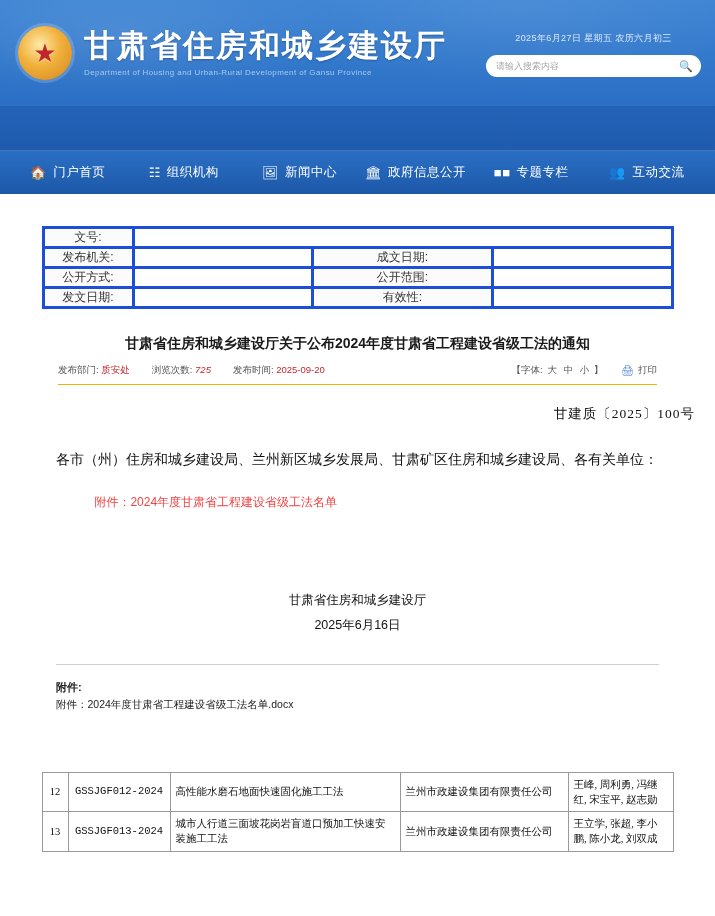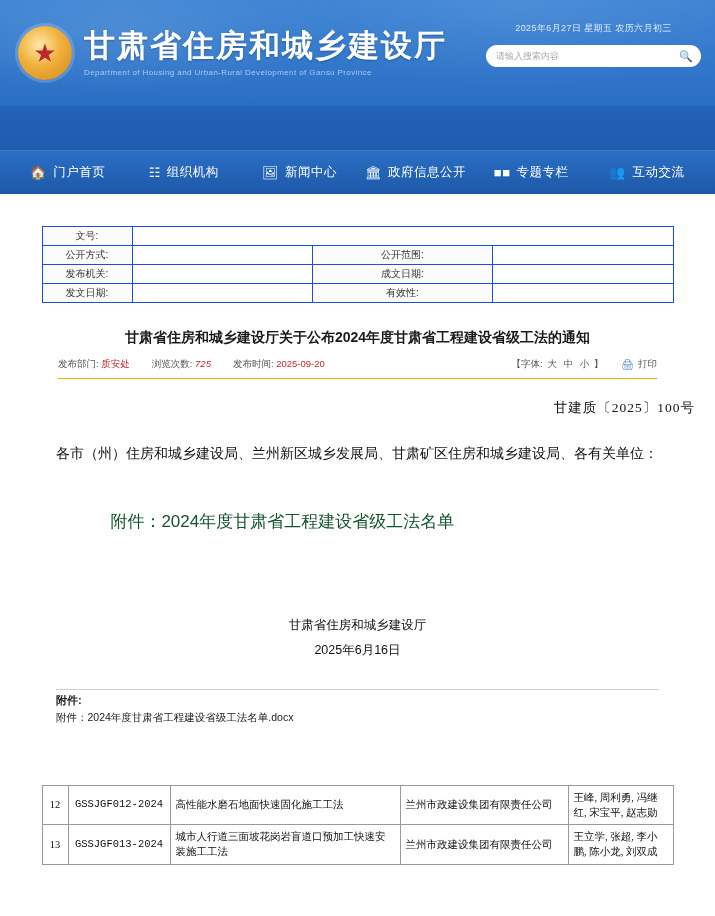--- a/index.html
+++ b/index.html
@@ -63,21 +63,21 @@
   }
   .site-title-en {
     color: #bcd8f5;
     font-size: 8px;
     letter-spacing: 0.4px;
     margin-top: 5px;
     opacity: 0.85;
   }
   .header-right {
     position: absolute;
-    right: 14px; top: 22px;
+    right: 14px; top: 32px;
     width: 215px;
     text-align: center;
   }
   .date-line {
     color: #dce9fa;
     font-size: 9px;
     letter-spacing: 0.4px;
     margin-bottom: 10px;
   }
   .search-box {
@@ -127,23 +127,23 @@
   
   .content { padding: 0 20px; }
 
   table.meta {
     width: 632px;
     margin: 32px auto 0 auto;
     border-collapse: collapse;
     table-layout: fixed;
   }
   table.meta td {
-    border: 1px solid #1d4ed8;
+    border: 3px solid #1d4ed8;
     height: 19px;
-    font-size: 10px;
+    font-size: 12px;
     color: #333;
     padding: 0 6px;
   }
   td.lbl { text-align: center; background: #fbfbfb; color: #444; width: 90px; }
   td.val { background: #ffffff; }
 
   .doc-title {
     margin: 24px 18px 0 18px;
     text-align: center;
     font-size: 14px;
@@ -186,39 +186,39 @@
     font-size: 14px;
     line-height: 2.05;
     color: #111;
     text-align: justify;
     font-family: "Liberation Sans", sans-serif;
   }
   .doc-body p { margin: 0; }
   .indent2 { text-indent: 2em; }
 
   .attach-line {
-    margin: 37px 36px 0 36px;
+    margin: 16px 36px 0 36px;
     text-indent: 3.2em;
-    font-size: 17px;
-    color: #14532d;
+    font-size: 12px;
+    color: #ef4444;
     line-height: 2;
   }
 
   .signature {
     margin-top: 74px;
     text-align: center;
     font-size: 12.5px;
     color: #111;
     line-height: 2;
   }
 
   .attachments {
     margin: 26px 36px 0 36px;
     border-top: 1px solid #cfcfcf;
-    padding-top: 0;
+    padding-top: 12px;
   }
   .attachments .att-head {
     font-size: 11px;
     font-weight: bold;
     color: #222;
     margin-bottom: 3px;
     margin-top: -9px;
     background: #fff;
     display: inline-block;
     padding-right: 6px;
@@ -303,29 +303,29 @@
 
   <div class="content">
 
     <table class="meta">
       <tbody>
           <tr>
         <td class="lbl">文号:</td>
         <td class="val" colspan="3"></td>
       </tr>
       <tr>
+        <td class="lbl">发布机关:</td>
+        <td class="val"></td>
+        <td class="lbl">成文日期:</td>
+        <td class="val"></td>
+      </tr>
+      <tr>
         <td class="lbl">公开方式:</td>
         <td class="val"></td>
         <td class="lbl">公开范围:</td>
-        <td class="val"></td>
-      </tr>
-      <tr>
-        <td class="lbl">发布机关:</td>
-        <td class="val"></td>
-        <td class="lbl">成文日期:</td>
         <td class="val"></td>
       </tr>
       <tr>
         <td class="lbl">发文日期:</td>
         <td class="val"></td>
         <td class="lbl">有效性:</td>
         <td class="val"></td>
       </tr>
     </tbody>
       </table>

